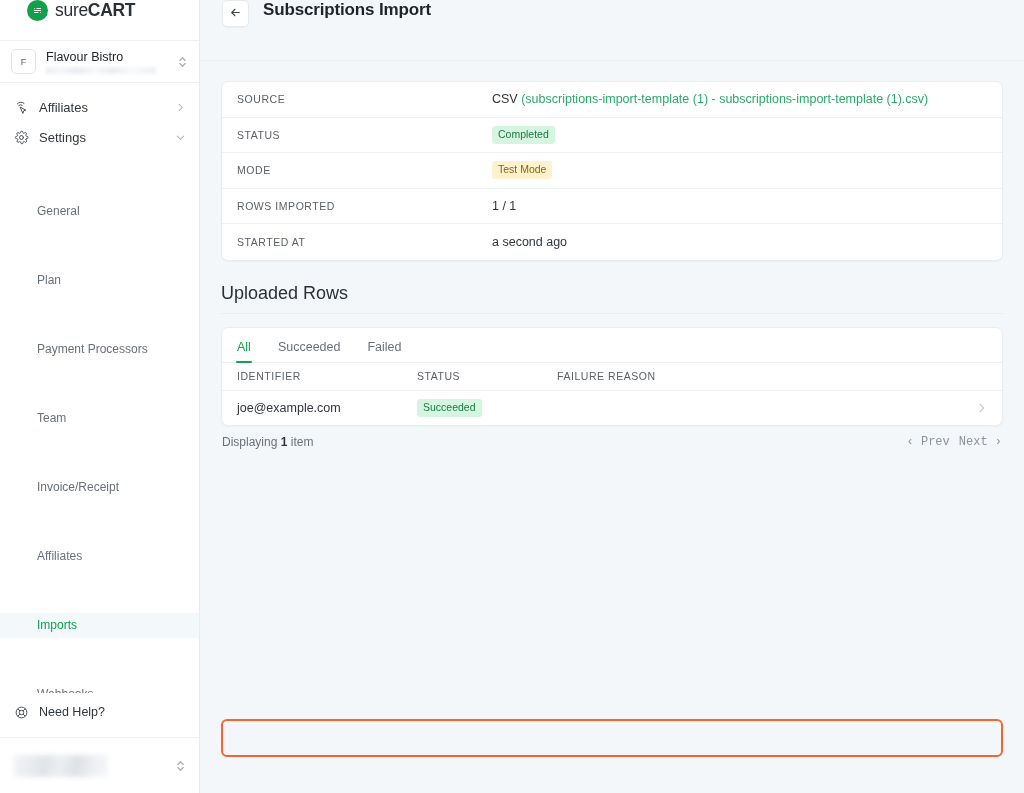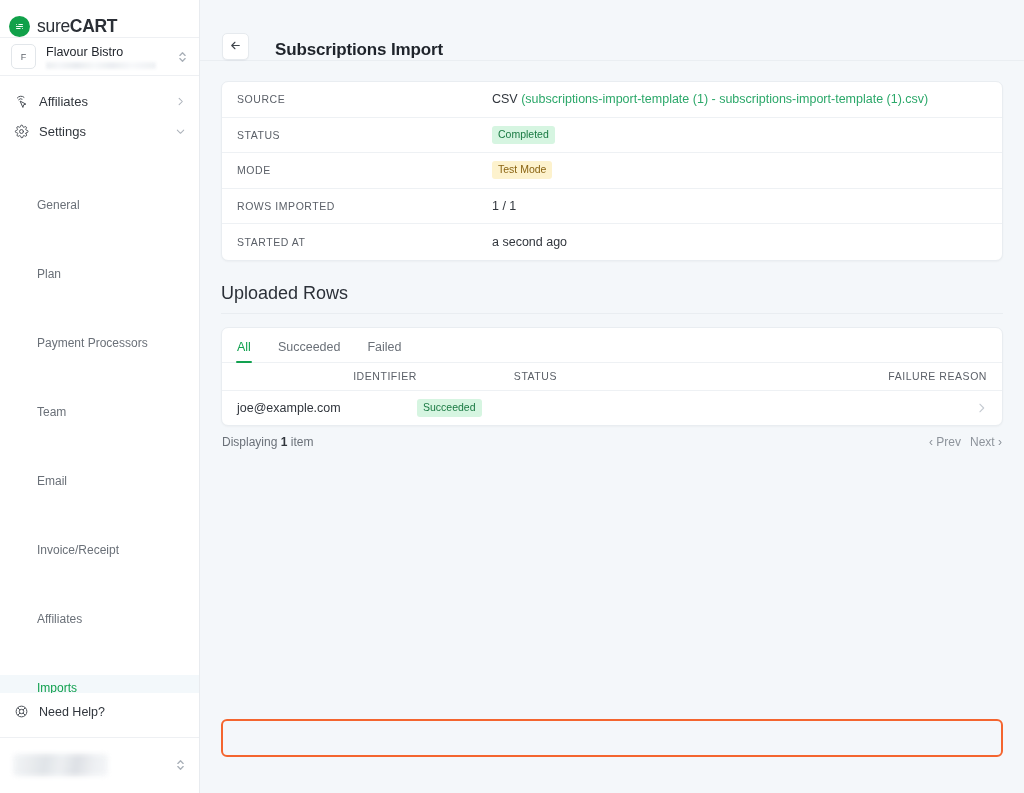--- a/index.html
+++ b/index.html
@@ -14,22 +14,22 @@
   
   .sidebar {
     width: 200px; height: 793px;
     background: #ffffff;
     border-right: 1px solid #e8ebef;
     display: flex; flex-direction: column;
     flex: 0 0 200px;
   }
   .logo-row {
     height: 47px;
-    display: flex; align-items: flex-end;
-    padding-left: 9px;
+    display: flex; align-items: flex-start;
+    padding-left: 27px;
     border-bottom: 1px solid #eef0f3;
   }
   .logo-mark {
     width: 21px; height: 21px; border-radius: 50%;
     background: #11a14a;
     display: flex; align-items: center; justify-content: center;
     flex: 0 0 21px;
   }
   .logo-mark svg { display: block; }
   .logo-text {
@@ -119,24 +119,23 @@
 
   
   .main {
     flex: 1 1 auto; height: 793px;
     background: #f4f7fa;
     overflow: hidden;
     position: relative;
   }
   .page-head {
     height: 61px;
-    display: flex; align-items: flex-end;
+    display: flex; align-items: flex-start;
     padding: 0 22px;
     border-bottom: 1px solid #eaeef2;
-    gap: 12px;
   }
   .back-btn {
     width: 27px; height: 27px;
     background: #ffffff;
     border: 1px solid #e6eaee;
     border-radius: 5px;
     display: flex; align-items: center; justify-content: center;
     color: #40454c;
     cursor: pointer;
     flex: 0 0 27px;
@@ -215,21 +214,21 @@
     height: 2px; background: #12a150; border-radius: 2px;
   }
 
   .tbl-head {
     display: flex; align-items: center;
     height: 27px;
     padding: 0 15px;
   }
   .th {
     font-size: 10.5px; letter-spacing: .55px;
-    color: #5b6068; text-transform: uppercase; text-align: right;
+    color: #5b6068; text-transform: uppercase;
   }
   .col-identifier { width: 180px; flex: 0 0 180px; }
   .col-status { width: 140px; flex: 0 0 140px; }
   .col-reason { flex: 1 1 auto; }
 
   .tbl-row {
     display: flex; align-items: center;
     height: 35px;
     padding: 0 15px;
     border-top: 1px solid #eef1f4;
@@ -251,21 +250,21 @@
     pointer-events: none;
   }
 
   .table-foot {
     display: flex; align-items: flex-start;
     margin-top: 9px;
     padding: 0 1px;
   }
   .foot-left { font-size: 12px; color: #6b7179; flex: 1 1 auto; }
   .foot-left b { color: #31363d; font-weight: 700; }
-  .foot-right { font-size: 12px; color: #8d939b; display: flex; gap: 9px; }
+  .foot-right { font-size: 12px; color: #8d939b; display: flex; gap: 9px; font-family: Liberation Mono, monospace; }
   .foot-right span { cursor: pointer; }
 
   .rows-wrap { position: relative; }
 </style>
 </head>
 <body>
 
 <div class="app">
 
   <aside class="sidebar">
@@ -334,23 +333,20 @@
             <span>General</span>
           </div>
         <div class="subnav-item">
             <span>Plan</span>
           </div>
         <div class="subnav-item">
             <span>Payment Processors</span>
           </div>
         <div class="subnav-item">
             <span>Team</span>
-          </div>
-        <div class="subnav-item">
-            <span>Email</span>
           </div>
         <div class="subnav-item">
             <span>Invoice/Receipt</span>
           </div>
         <div class="subnav-item">
             <span>Affiliates</span>
           </div>
         <div class="subnav-item active">
             <span>Imports</span>
           </div>

